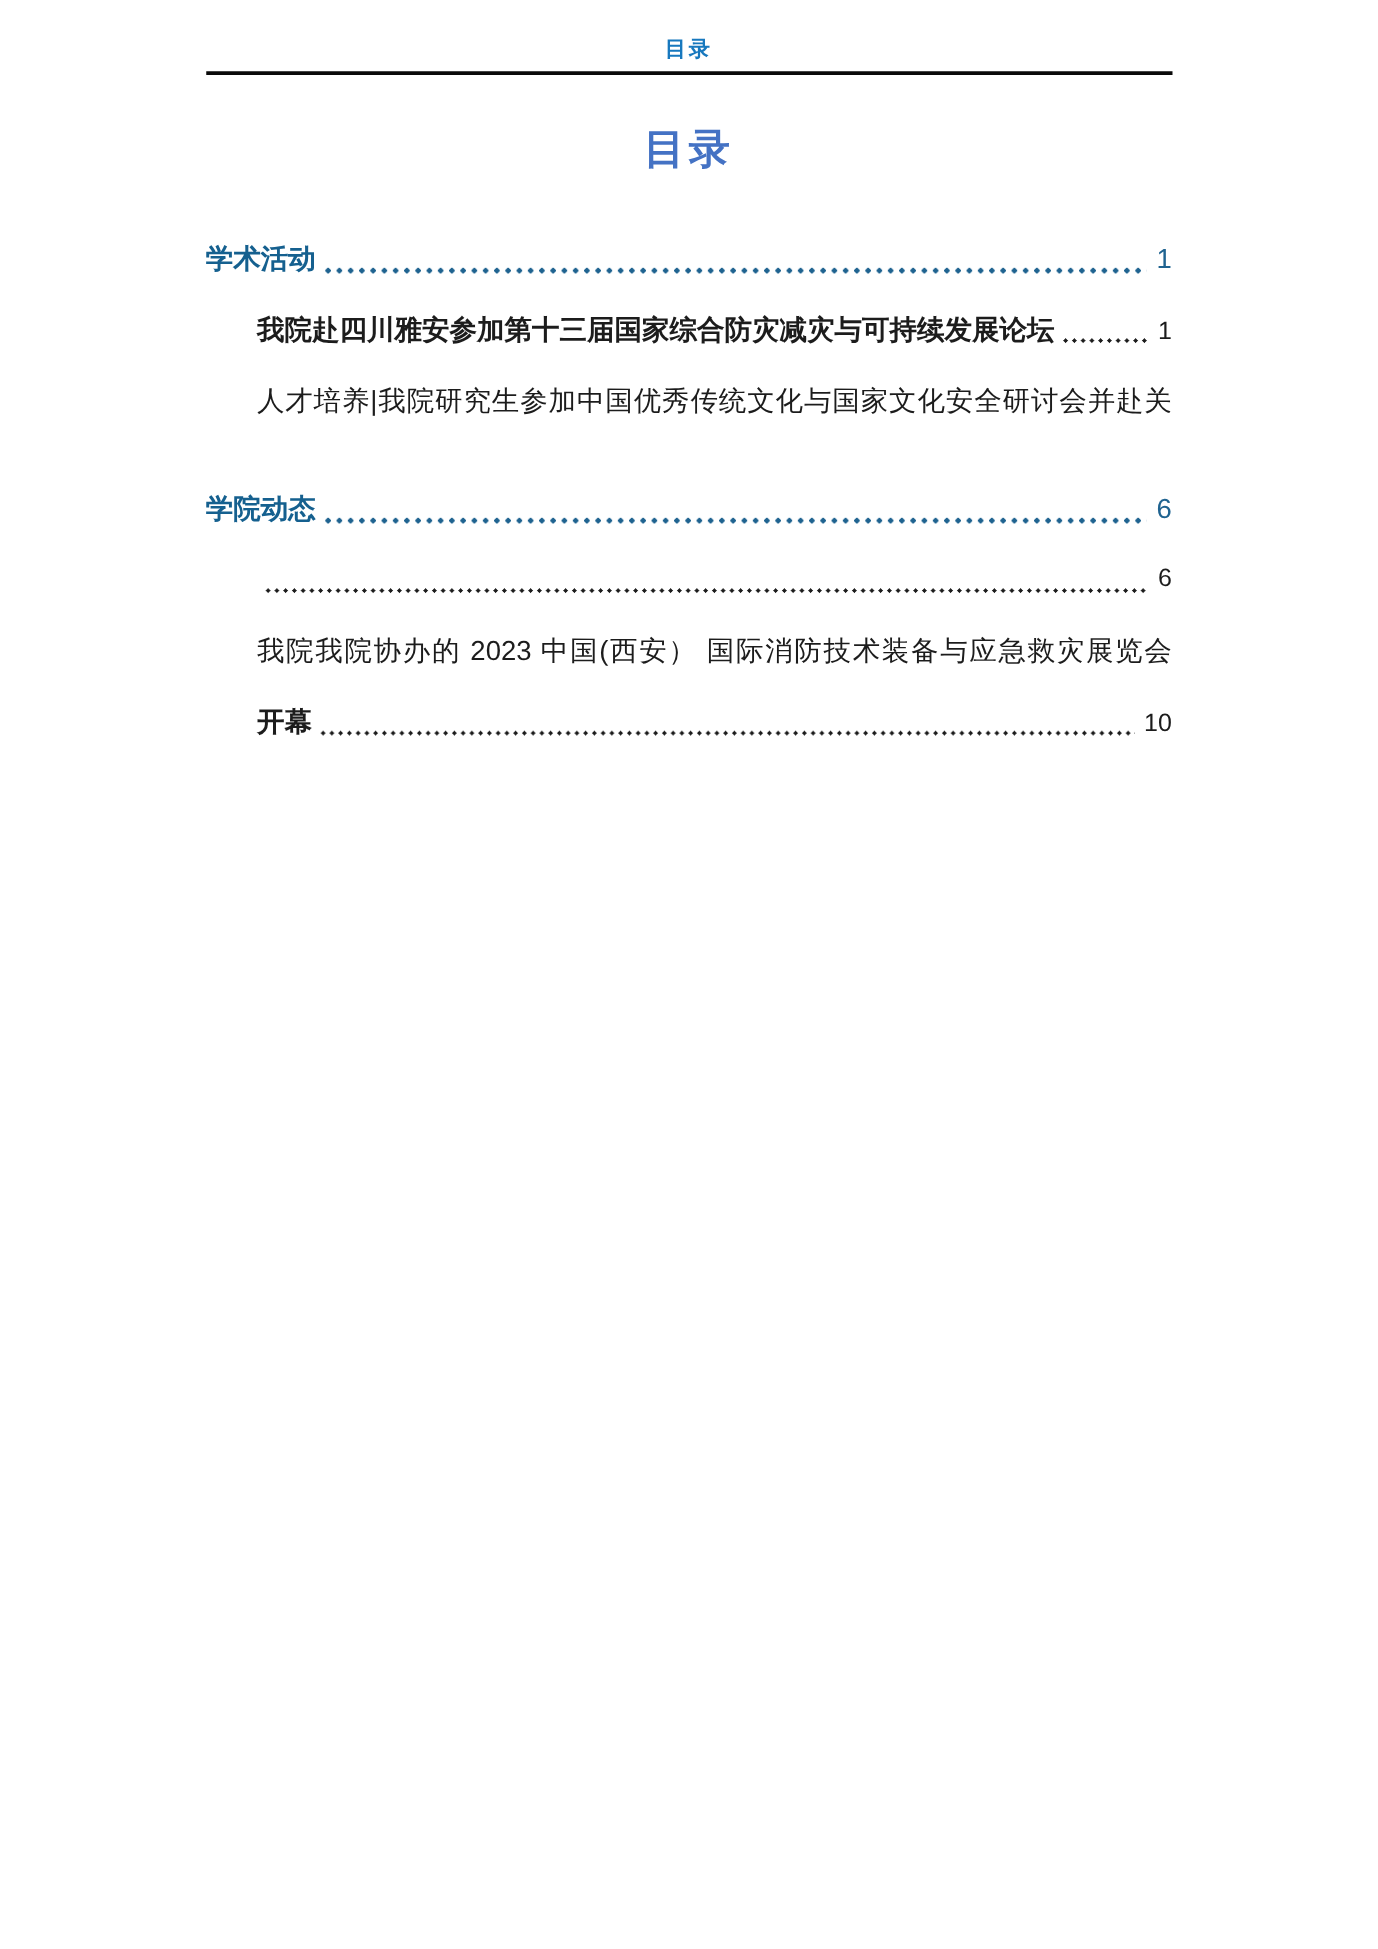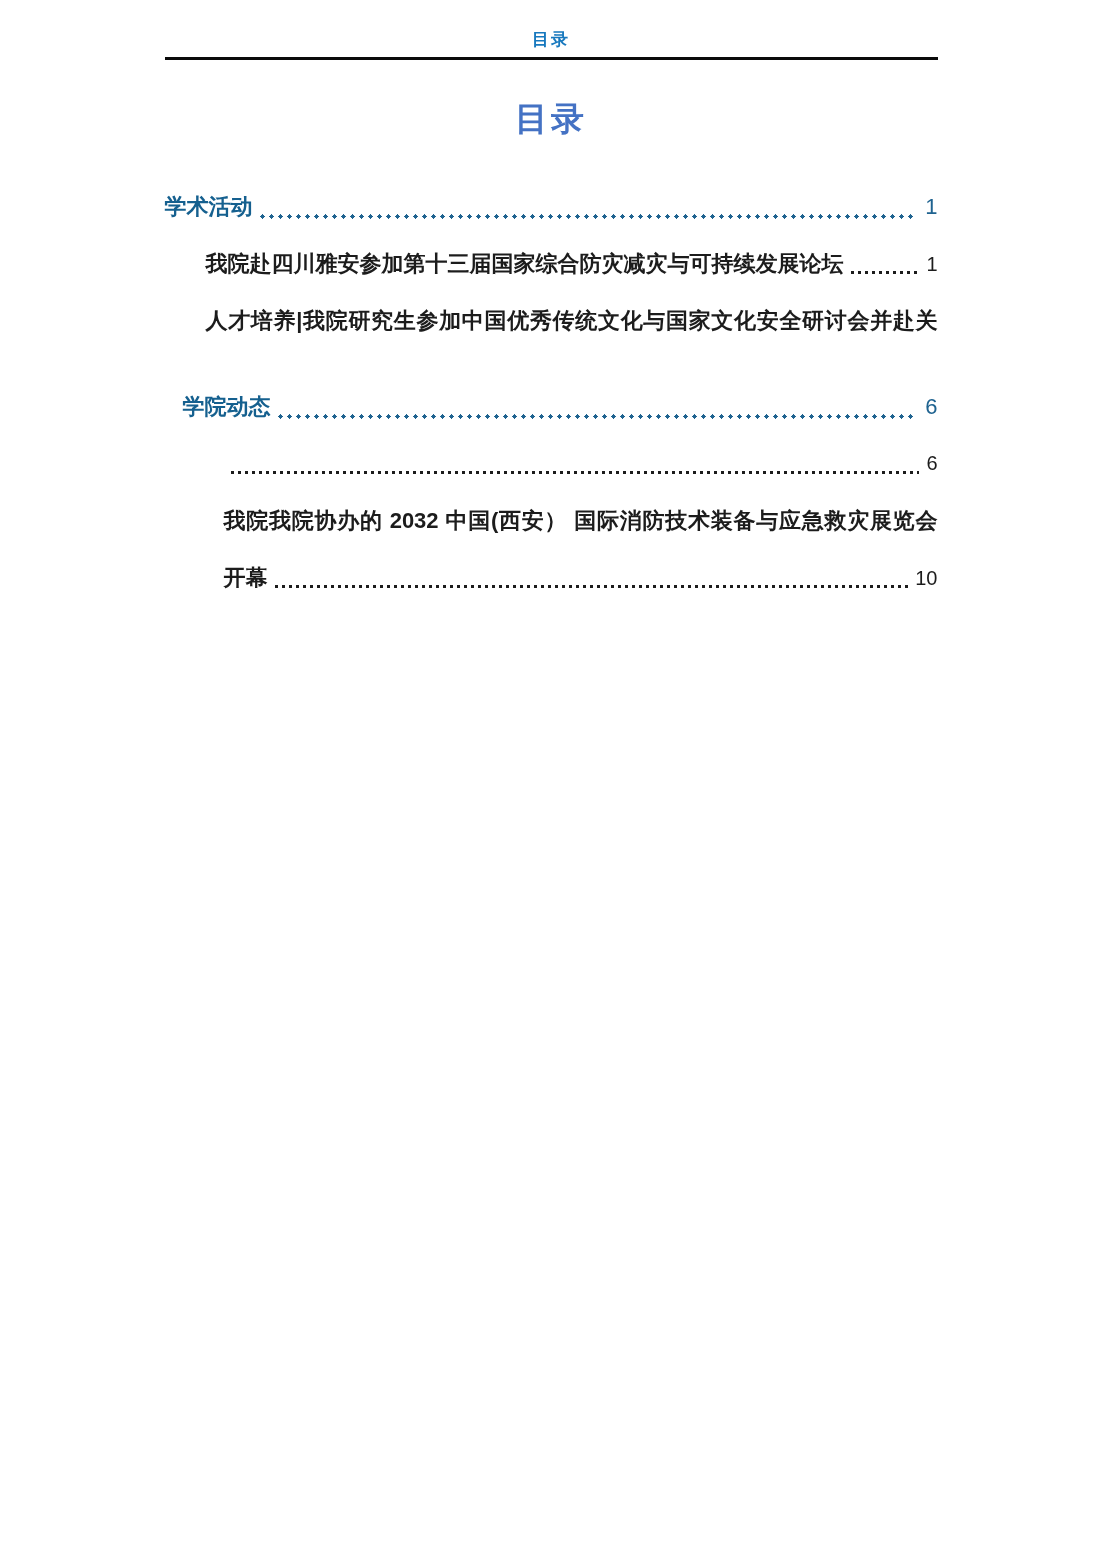--- a/index.html
+++ b/index.html
@@ -42,21 +42,20 @@
     letter-spacing: 3px;
     color: #4472c4;
     line-height: 1.35;
   }
   
   .toc {
     margin-top: 36px;
   }
   .toc-section-2 {
     margin-top: 29px;
-    margin-left: 18px;
   }
   .toc-row {
     display: flex;
     align-items: baseline;
     height: 57px;
     line-height: 57px;
     white-space: nowrap;
   }
   .toc-heading .h-text {
     font-size: 22px;
@@ -82,21 +81,20 @@
     padding-left: 5px;
   }
   .toc-line-full {
     height: 57px;
     line-height: 57px;
     font-size: 22px;
     color: #1c1c1c;
     text-align: justify;
     text-align-last: justify;
     overflow: hidden;
-    font-weight: bold;
   }
   
   .leader {
     flex: 1 1 auto;
     align-self: stretch;
     margin-left: 5px;
     margin-right: 2px;
     background-repeat: repeat-x;
   }
   .leader-h {
@@ -148,21 +146,21 @@
         <span class="h-text">学院动态</span>
         <span class="leader leader-h"></span>
         <span class="h-page">6</span>
       </div>
 
       <div class="toc-row toc-entry">
         <span class="leader leader-e"></span>
         <span class="e-page">6</span>
       </div>
 
-      <div class="toc-line-full toc-entry">我院我院协办的 2032 中国(西安） 国际消防技术装备与应急救灾展览会</div>
+      <div class="toc-line-full toc-entry">我院我院协办的 2023 中国(西安） 国际消防技术装备与应急救灾展览会</div>
 
       <div class="toc-row toc-entry">
         <span class="e-text">开幕</span>
         <span class="leader leader-e"></span>
         <span class="e-page">10</span>
       </div>
 
     </section>
 
   </nav>

